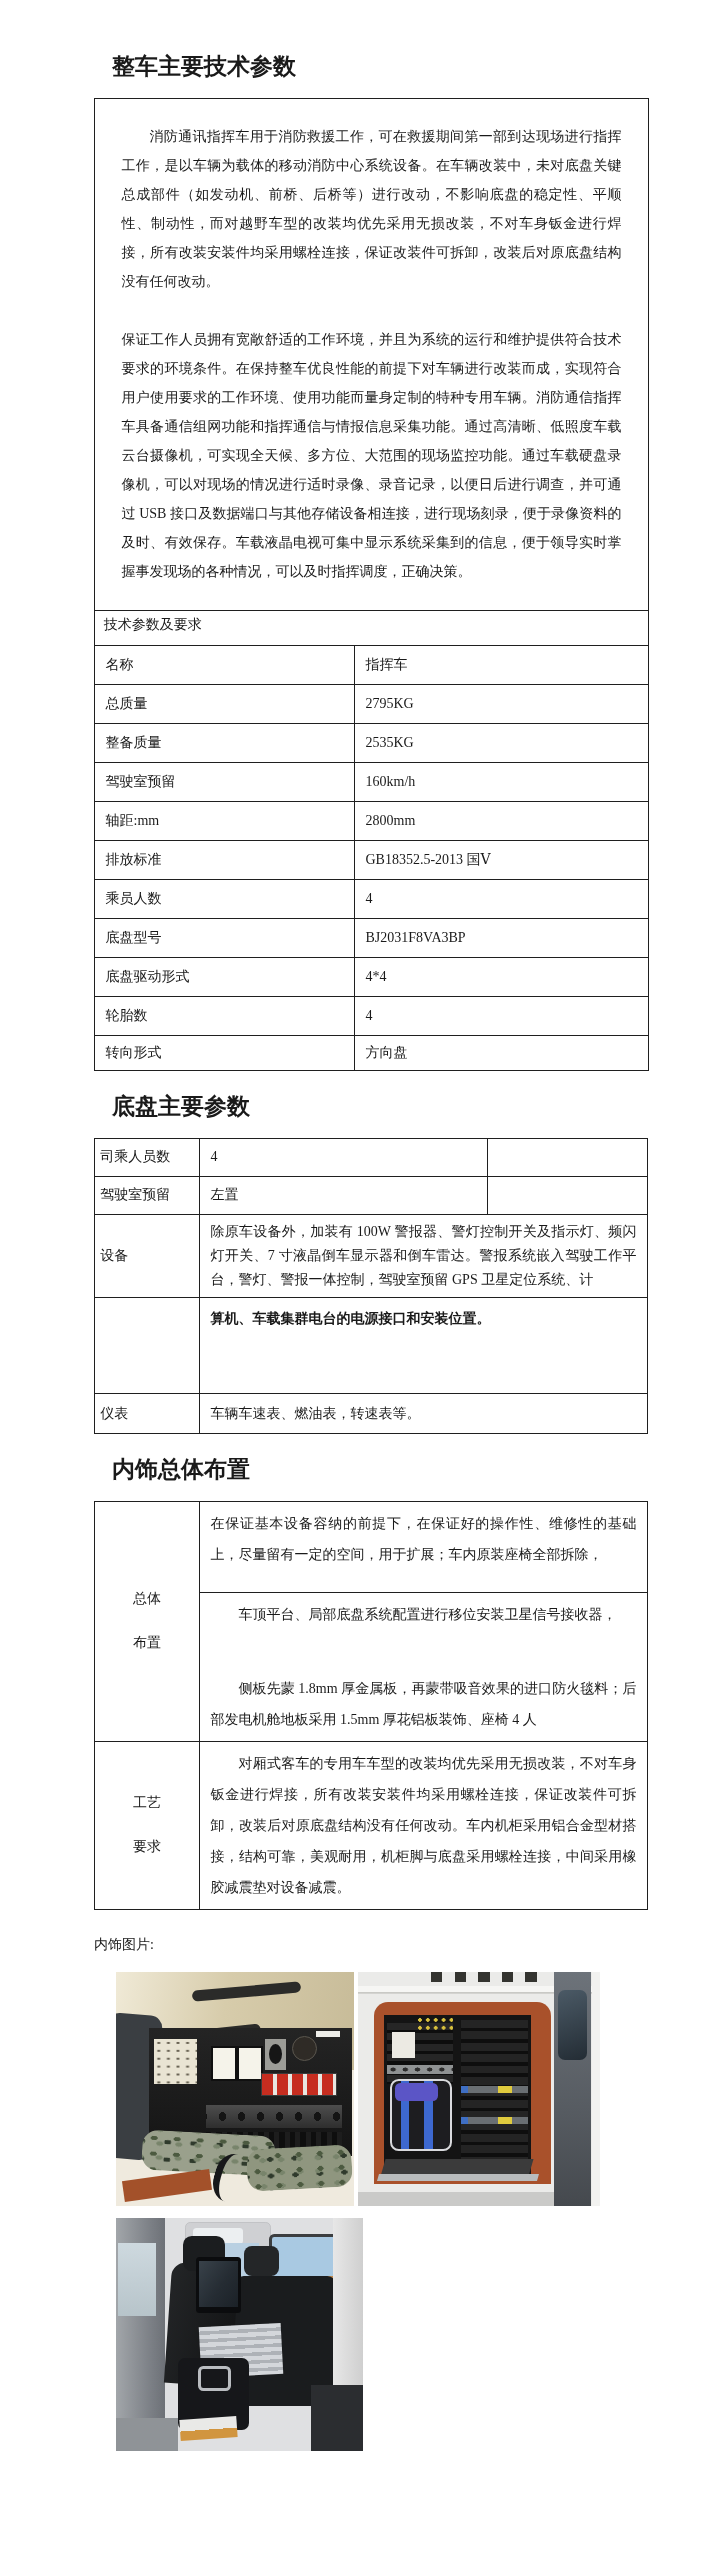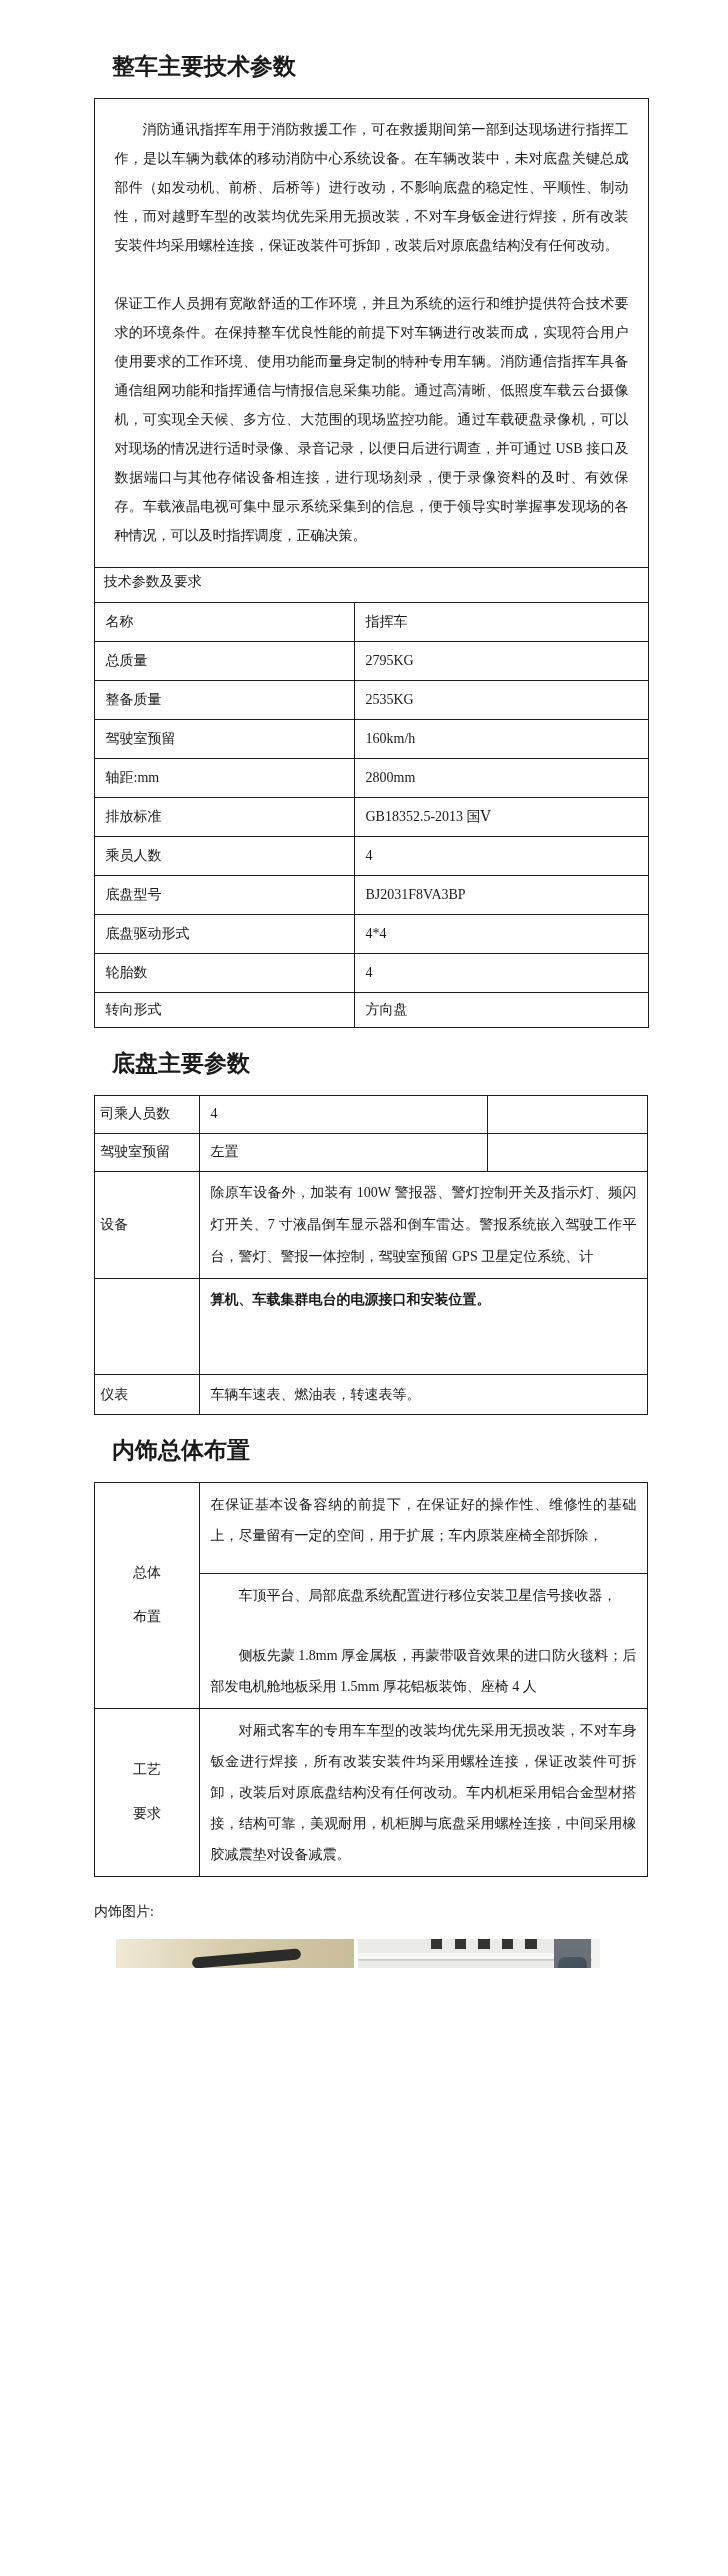--- a/index.html
+++ b/index.html
@@ -1,18 +1,18 @@
 <!DOCTYPE html>
 <html style="font-size:14px"><head>
 <meta charset="utf-8">
 <style>
   html,body{margin:0;padding:0;background:#ffffff;}
   .page{
     position:relative;
-    width:728px;height:1968px;
+    width:728px;height:2576px;
     margin:0 auto;
     background:#ffffff;
     color:#1a1a1a;
     font-family:"Liberation Serif","DejaVu Serif",serif;
     font-size:14px;
     overflow:hidden;
     box-sizing:border-box;
     padding-top:54px;
   }
   .sec-title{
@@ -20,42 +20,42 @@
     margin:0 0 17.5px 112px;
   }
   .sec-title.later{margin-top:23px;}
 
   table{border-collapse:collapse;table-layout:fixed;margin-left:94px;width:553px;}
   td{border:1.7px solid #1f1f1f;vertical-align:middle;box-sizing:border-box;
      font-size:14px;color:#1a1a1a;overflow:hidden;}
 
   
   .t1 .intro-cell{padding:7.9px 10.5px;line-height:29px;text-align:justify;vertical-align:top;}
-  .t1 .intro-cell p{margin:9px;}
+  .t1 .intro-cell p{margin:16px;}
   .t1 .intro-cell p.indent{text-indent:2em;}
   .t1 .intro-cell p.p2top{margin-top:29px;}
   .t1 .hdr td{height:52px;vertical-align:top;padding:5.2px 8.7px;}
   .t1 .drow td{height:39px;padding:1.7px 10.5px;}
   .t1 tbody tr:last-of-type td{height:35px;}
 
   
   .t2 .lbl{text-align:left;padding:1.7px 5.2px;}
   .t2 .val{padding:1.7px 10.5px;}
   .t2 .h44 td{height:38px;}
-  .t2 .rdev .val{line-height:32px;padding:5.2px 10.5px;text-align:justify;}
+  .t2 .rdev .val{line-height:24px;padding:5.2px 10.5px;text-align:justify;}
   .t2 .rcont td{height:96px;vertical-align:top;font-weight:bold;}
   .t2 .rcont .val{line-height:32px;padding:5.2px 10.5px;}
   .t2 .rlast td{height:40px;}
 
   
   .t3 .lbl{text-align:center;padding:1.7px 5.2px;}
   .t3 .val{line-height:31px;padding:6.1px 10.5px;vertical-align:top;text-align:justify;}
   .t3 .rowA .val{height:91px;}
   .t3 .ind{text-indent:2em;margin:0;}
-  .t3 .gap{margin-top:29px;}
+  .t3 .gap{margin-top:43px;}
   .vlabel{display:inline-block;width:2.3em;line-height:44px;text-align:center;}
 
   .photos-label{font-size:14px;margin:26px 0 0 94px;}
 
   
   .photo-row{display:flex;gap:4.4px;margin:17.5px 0 0 116px;}
   .ph{position:relative;overflow:hidden;background:#e9e7e2;}
   .ph i{position:absolute;display:block;}
   .ph1{width:238px;height:234px;background:#efeade;}
   .ph2{width:242px;height:234px;background:#ebebe9;}

